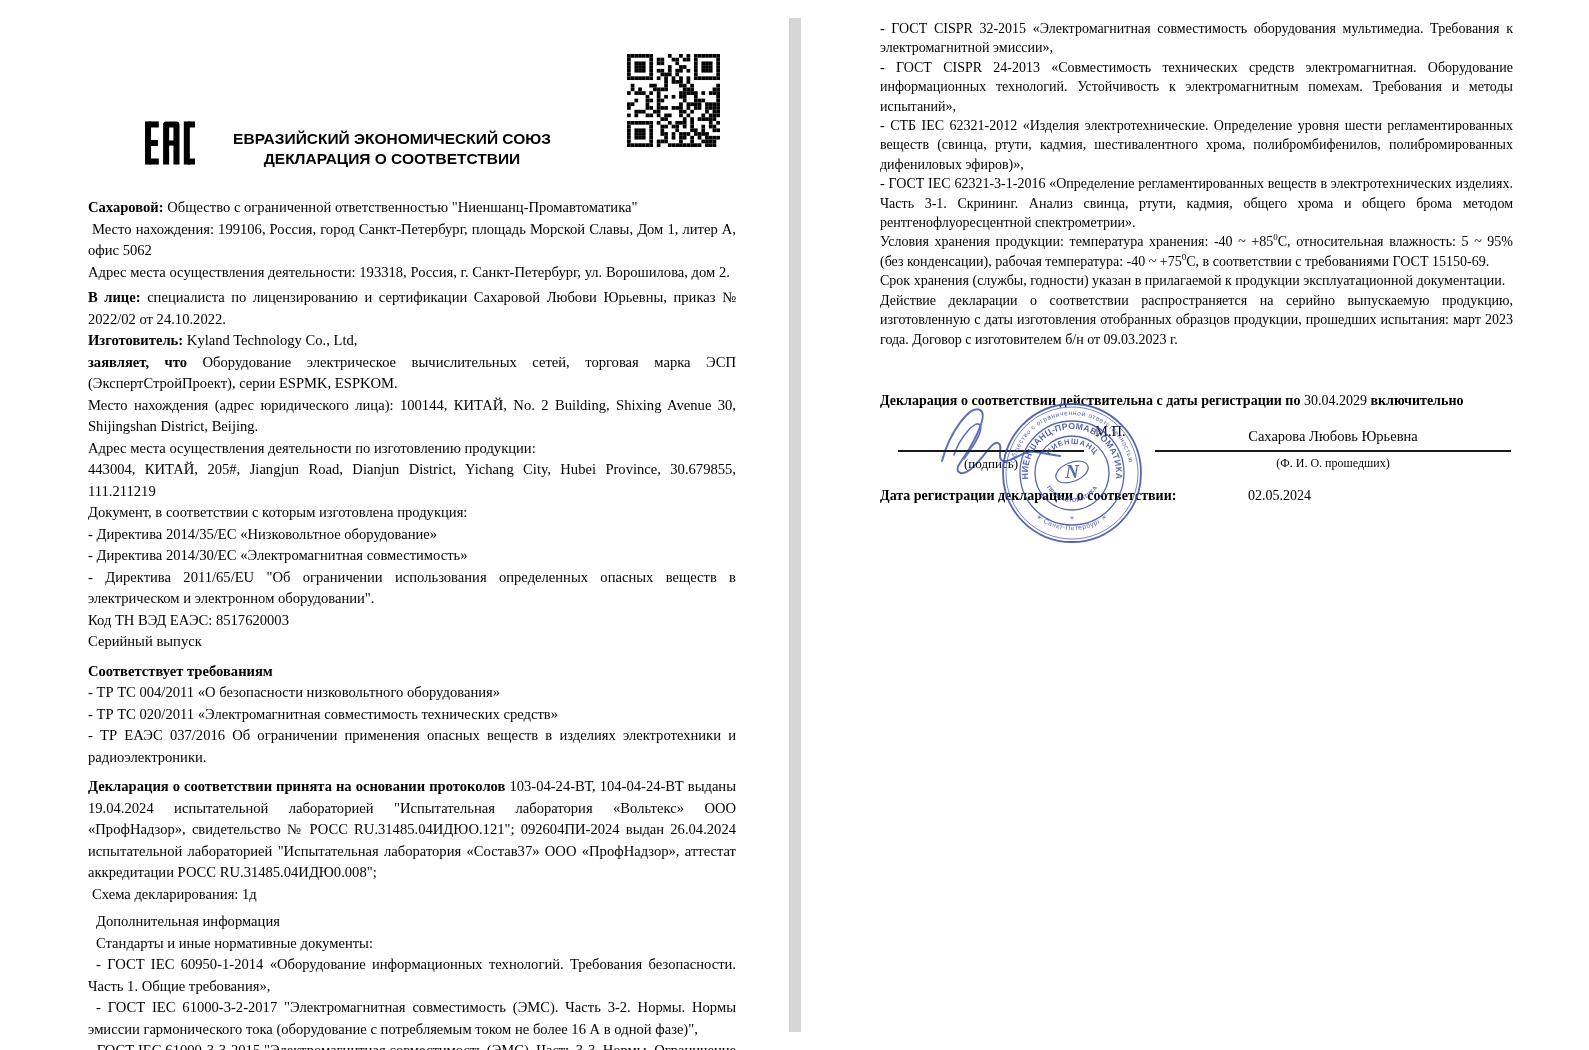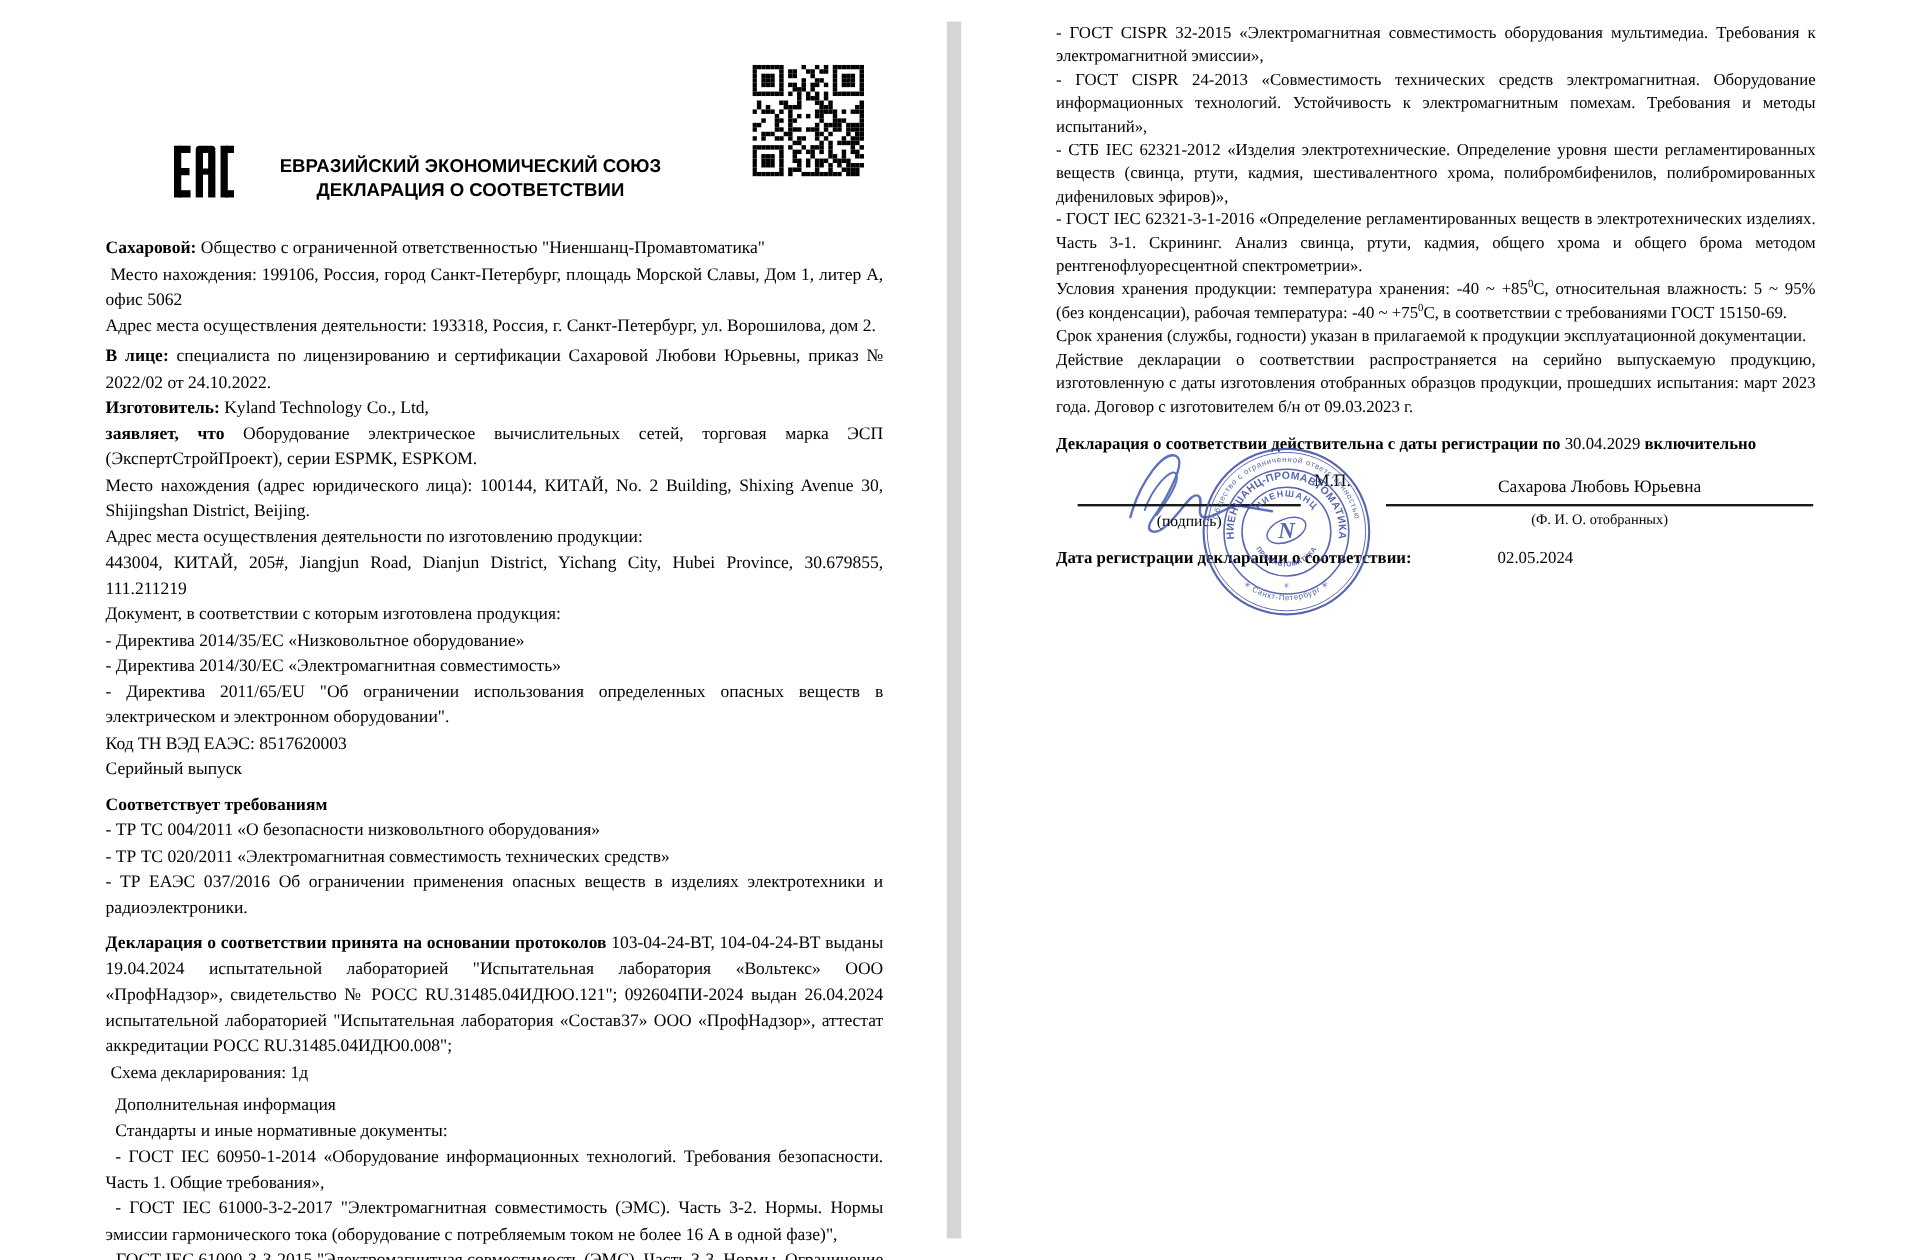--- a/index.html
+++ b/index.html
@@ -9,21 +9,21 @@
   .eac{position:absolute;left:145px;top:117px;width:50px;height:52px;}
   .qr{position:absolute;left:627px;top:54px;width:93px;height:93px;}
   .hdr{position:absolute;left:192px;top:131px;width:400px;text-align:center;
        font-family:"Liberation Sans","DejaVu Sans",sans-serif;font-weight:bold;font-size:15.5px;line-height:16px;}
   .hdr .l2{margin-top:4px;}
   .colL{position:absolute;left:88px;top:197px;width:648px;font-size:14.6px;line-height:21.5px;}
   .colR{position:absolute;left:880px;top:19px;width:633px;font-size:14px;line-height:19.4px;}
   p{margin:0;text-align:justify;}
   p.nj{text-align:left;}
   b{font-weight:bold;}
-  .mt4{margin-top:4px;} .mt6{margin-top:6px;} .mt8{margin-top:8px;} .mt26{margin-top:12px;}
+  .mt4{margin-top:4px;} .mt6{margin-top:6px;} .mt8{margin-top:8px;} .mt26{margin-top:42px;}
   .ind1{text-indent:4px;} .ind2{text-indent:8px;}
   sup{font-size:9px;vertical-align:super;line-height:0;}
   .sigblock{position:relative;height:70px;}
   .line{position:absolute;border-top:2px solid #1a1a1a;height:0;}
   .lineL{left:18px;width:186px;top:40px;}
   .lineR{left:275px;width:356px;top:40px;}
   .mp{position:absolute;left:215px;top:12px;font-size:14.5px;}
   .signame{position:absolute;left:275px;width:356px;top:17px;text-align:center;font-size:14.5px;}
   .siglabL{position:absolute;left:18px;width:186px;top:44px;text-align:center;font-size:13px;}
   .siglabR{position:absolute;left:275px;width:356px;top:44px;text-align:center;font-size:12px;}
@@ -423,21 +423,21 @@
       <svg class="autograph" viewBox="0 0 132 92">
         <path d="M6,64 C14,34 34,8 44,13 C54,18 34,52 24,66 C17,76 26,80 36,71 C50,58 56,44 62,46 C68,48 60,62 67,64 C76,66 88,52 100,55 L124,59" fill="none" stroke="#4b63b5" stroke-width="2" stroke-linecap="round"></path>
         <path d="M18,58 C24,40 40,22 44,28 C48,34 34,54 28,62" fill="none" stroke="#4b63b5" stroke-width="1.6" stroke-linecap="round"></path>
       </svg>
 
       <span class="mp">М.П.</span>
       <div class="line lineL"></div>
       <div class="line lineR"></div>
       <div class="signame">Сахарова Любовь Юрьевна</div>
       <div class="siglabL">(подпись)</div>
-      <div class="siglabR">(Ф. И. О. отобранных)</div>
+      <div class="siglabR">(Ф. И. О. прошедших)</div>
 
       <svg class="stamp" viewBox="0 0 150 150">
         <defs>
           <path id="arcOuterTop" d="M 24.8,104 A 58,58 0 1 1 125.2,104"></path>
           <path id="arcOuterBot" d="M 19.9,89.8 A 57,57 0 0 0 130.1,89.8"></path>
           <path id="arcRing" d="M 35.1,93.6 A 44,44 0 1 1 114.9,93.6"></path>
           <path id="arcInTop" d="M 47.7,65.1 A 29,29 0 0 1 102.3,65.1"></path>
           <path id="arcInBot" d="M 47,82.5 A 29,29 0 0 0 103,82.5"></path>
         </defs>
         <g stroke="#4051a5" fill="none">

